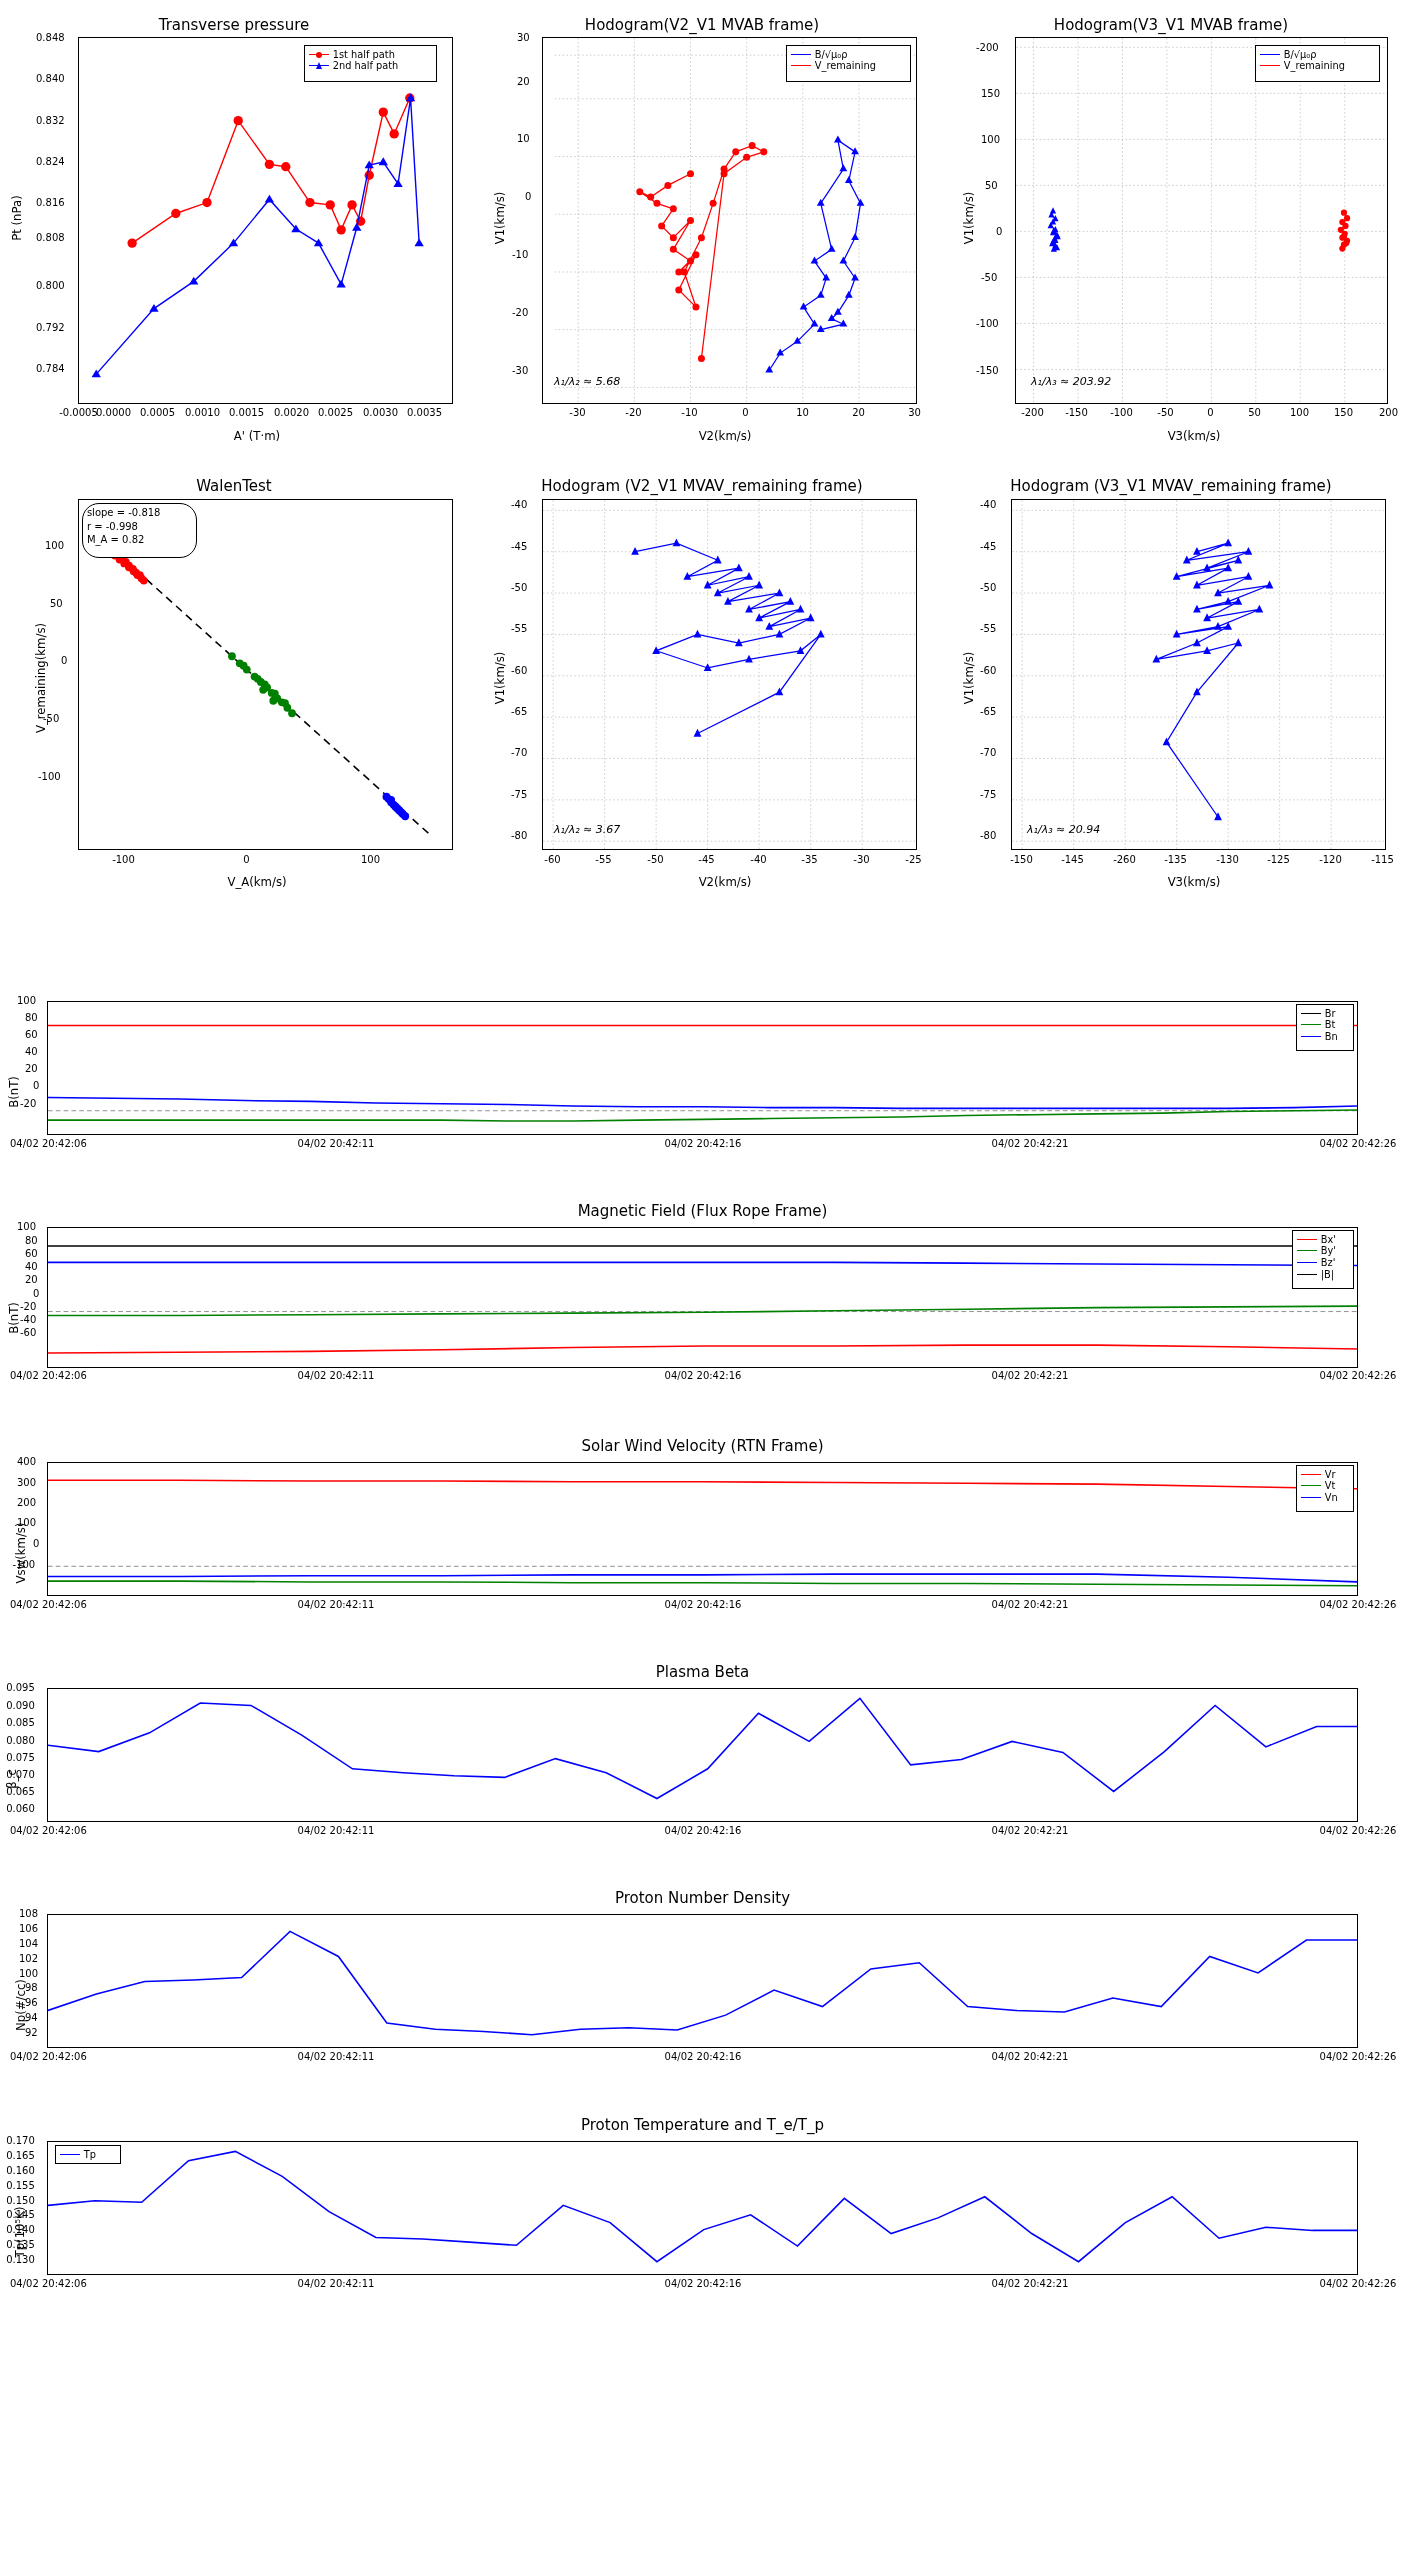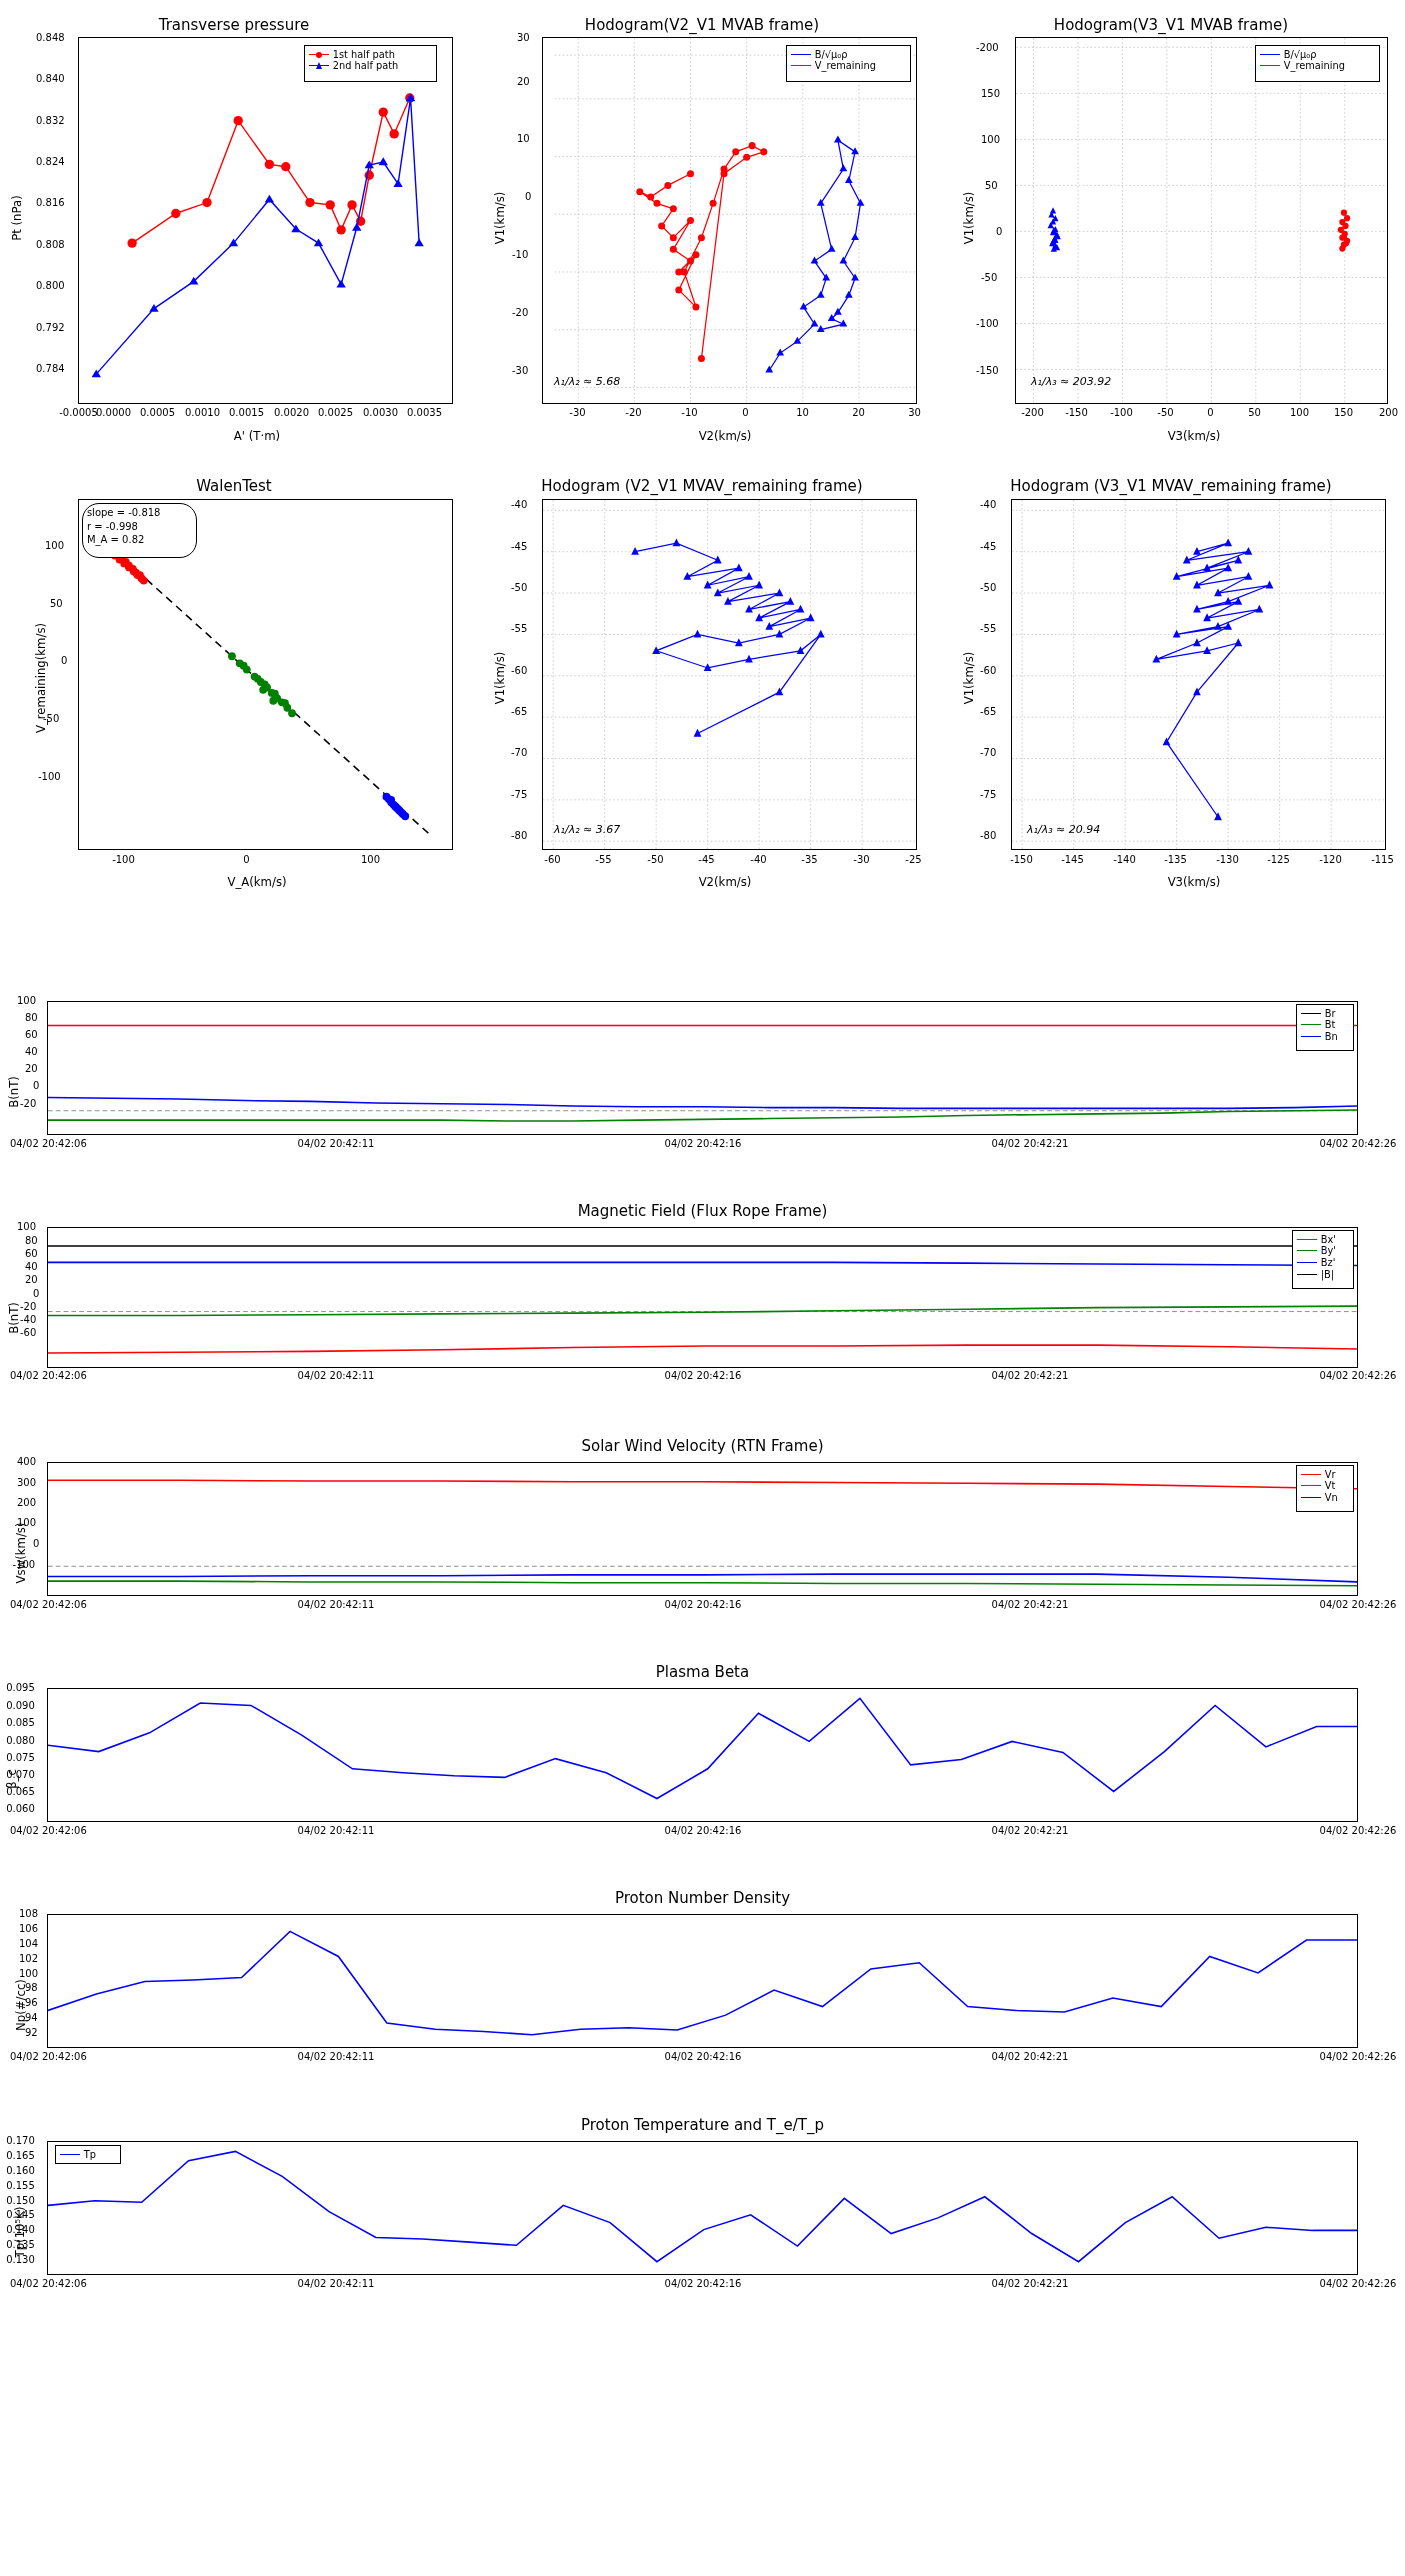--- a/index.html
+++ b/index.html
@@ -73,21 +73,21 @@
             <polygon points="436,257 442,267 430,267"></polygon>
         </g>
       </svg>
     </div>
 
     <div class="tick" style="left:36px;top:32px;">0.848</div>
     <div class="tick" style="left:36px;top:73px;">0.840</div>
     <div class="tick" style="left:36px;top:115px;">0.832</div>
     <div class="tick" style="left:36px;top:156px;">0.824</div>
     <div class="tick" style="left:36px;top:197px;">0.816</div>
-    <div class="tick" style="left:36px;top:239px;">0.808</div>
+    <div class="tick" style="left:36px;top:232px;">0.808</div>
     <div class="tick" style="left:36px;top:280px;">0.800</div>
     <div class="tick" style="left:36px;top:322px;">0.792</div>
     <div class="tick" style="left:36px;top:363px;">0.784</div>
 
     <div class="tickx" style="left:55px;top:407px;width:47px;">-0.0005</div>
     <div class="tickx" style="left:90px;top:407px;width:47px;">0.0000</div>
     <div class="tickx" style="left:134px;top:407px;width:47px;">0.0005</div>
     <div class="tickx" style="left:179px;top:407px;width:47px;">0.0010</div>
     <div class="tickx" style="left:223px;top:407px;width:47px;">0.0015</div>
     <div class="tickx" style="left:268px;top:407px;width:47px;">0.0020</div>
@@ -541,21 +541,21 @@
     <div class="tick" style="left:43px;top:114px;">-50</div>
     <div class="tick" style="left:43px;top:155px;">-55</div>
     <div class="tick" style="left:43px;top:197px;">-60</div>
     <div class="tick" style="left:43px;top:238px;">-65</div>
     <div class="tick" style="left:43px;top:279px;">-70</div>
     <div class="tick" style="left:43px;top:321px;">-75</div>
     <div class="tick" style="left:43px;top:362px;">-80</div>
 
     <div class="tickx" style="left:61px;top:386px;width:47px;">-150</div>
     <div class="tickx" style="left:112px;top:386px;width:47px;">-145</div>
-    <div class="tickx" style="left:164px;top:386px;width:47px;">-140</div>
+    <div class="tickx" style="left:164px;top:386px;width:47px;">-260</div>
     <div class="tickx" style="left:215px;top:386px;width:47px;">-135</div>
     <div class="tickx" style="left:267px;top:386px;width:47px;">-130</div>
     <div class="tickx" style="left:318px;top:386px;width:47px;">-125</div>
     <div class="tickx" style="left:370px;top:386px;width:47px;">-120</div>
     <div class="tickx" style="left:422px;top:386px;width:47px;">-115</div>
 
     <div class="annot" style="left:90px;top:355px;">λ₁/λ₃ ≈ 20.94</div>
   </div>
 
   <div class="panel" style="left:0px;top:968px;width:1405px;height:203px;">

